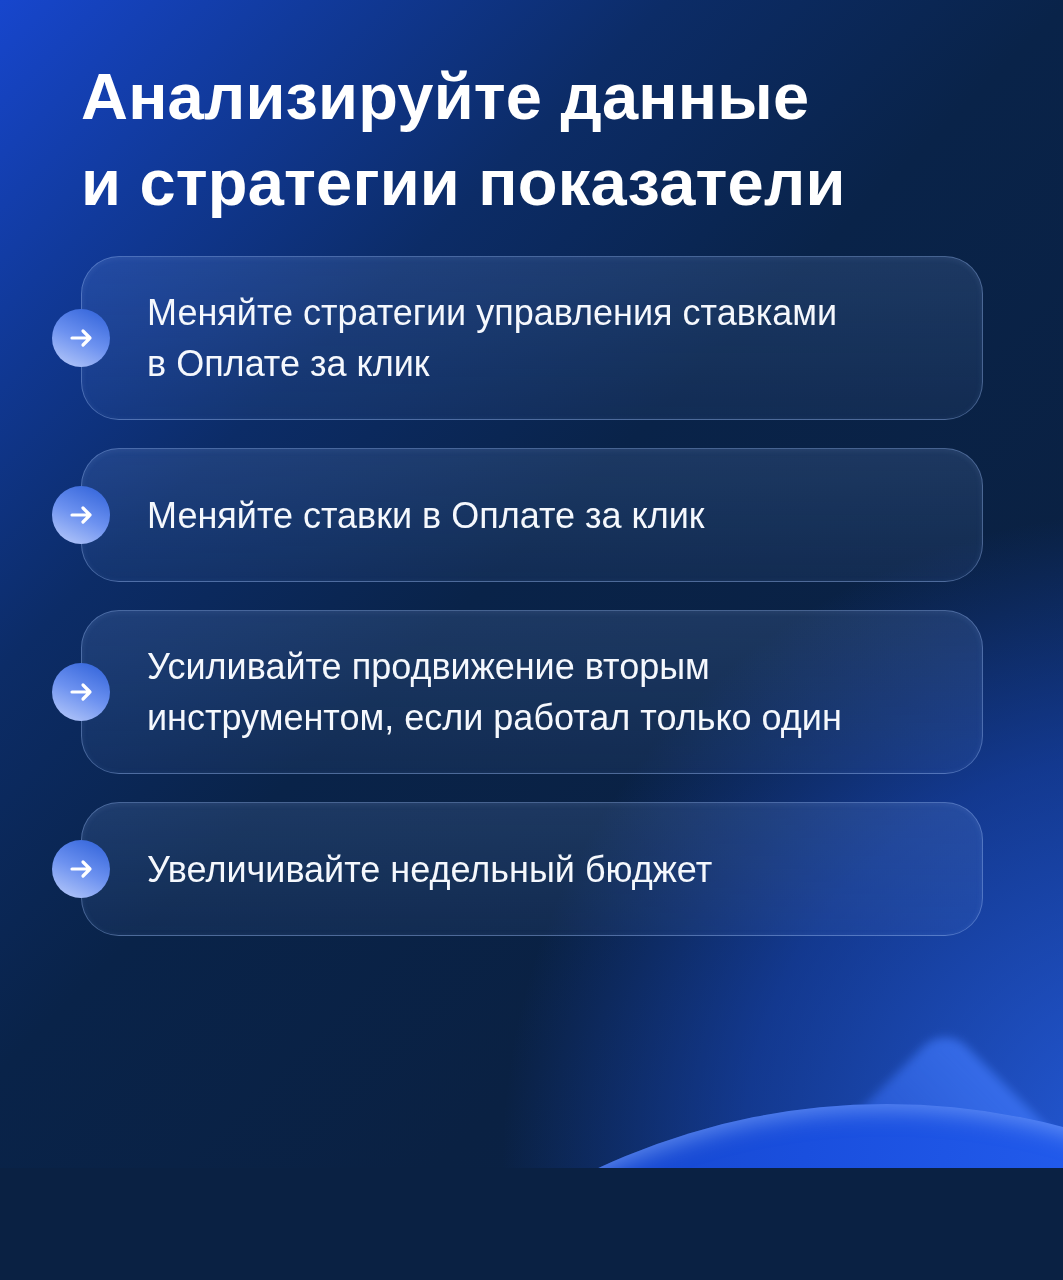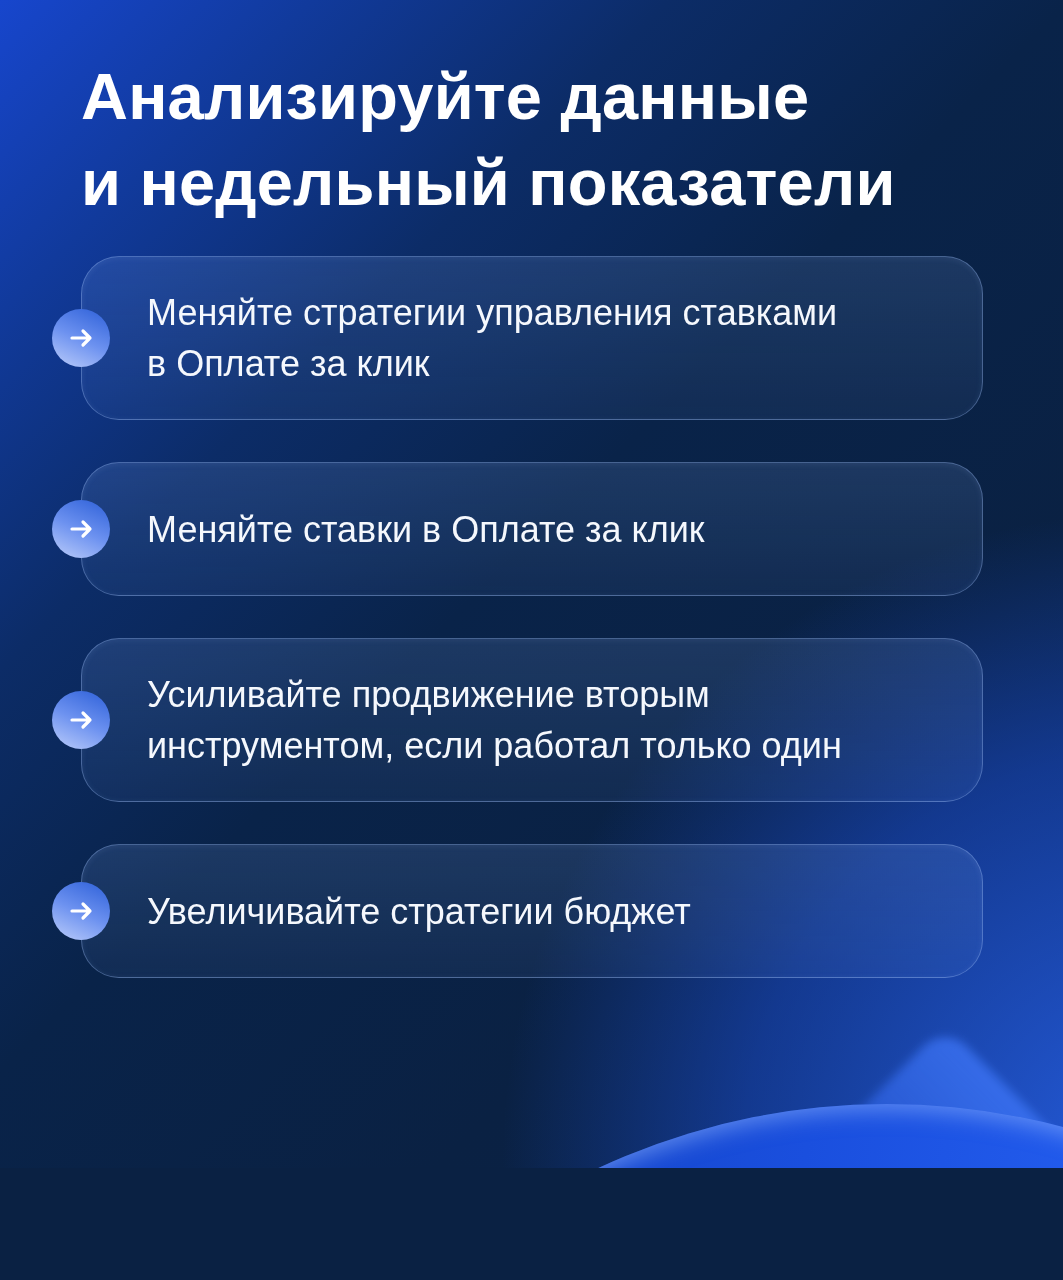--- a/index.html
+++ b/index.html
@@ -63,21 +63,21 @@
     font-weight: 400;
     line-height: 50px;
     color: #eef3fb;
   }
   .subtitle .line { display: block; white-space: nowrap; }
 
   .cards {
     margin-top: 30px;
     display: flex;
     flex-direction: column;
-    gap: 42px;
+    gap: 28px;
   }
 
   .card {
     position: relative;
     box-sizing: border-box;
     min-height: 134px;
     border-radius: 38px;
     padding: 30px 55px 30px 65px;
     display: flex;
     align-items: center;
@@ -113,21 +113,21 @@
 
 <div class="poster">
 
   <div class="bg-band"></div>
   <div class="bg-sphere"></div>
 
   <div class="content">
 
     <h1 class="title">
       <span class="line">Анализируйте данные</span>
-      <span class="line">и недельный показатели</span>
+      <span class="line">и стратегии показатели</span>
     </h1>
 
 
     <div class="cards">
 
       <div class="card">
         <span class="badge">
           <svg width="32" height="32" viewBox="0 0 32 32" fill="none" xmlns="http://www.w3.org/2000/svg">
             <path d="M7 16 H25 M18 9 L25 16 L18 23" stroke="#ffffff" stroke-width="3.2" stroke-linecap="round" stroke-linejoin="round"></path>
           </svg>
@@ -162,20 +162,20 @@
         </div>
       </div>
 
       <div class="card">
         <span class="badge">
           <svg width="32" height="32" viewBox="0 0 32 32" fill="none" xmlns="http://www.w3.org/2000/svg">
             <path d="M7 16 H25 M18 9 L25 16 L18 23" stroke="#ffffff" stroke-width="3.2" stroke-linecap="round" stroke-linejoin="round"></path>
           </svg>
         </span>
         <div class="card-text">
-          <div class="line">Увеличивайте стратегии бюджет</div>
+          <div class="line">Увеличивайте недельный бюджет</div>
           <div class="line"></div>
         </div>
       </div>
 
     </div>
   </div>
 </div>
 
 </body></html>

